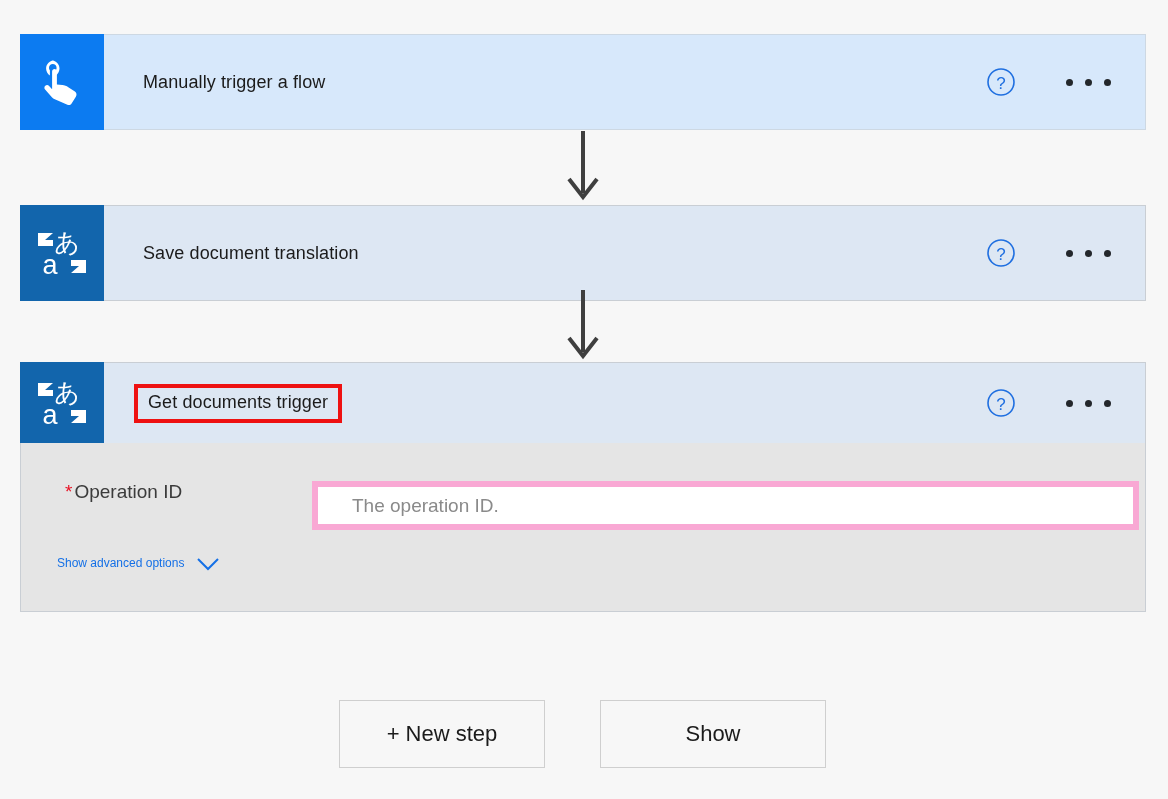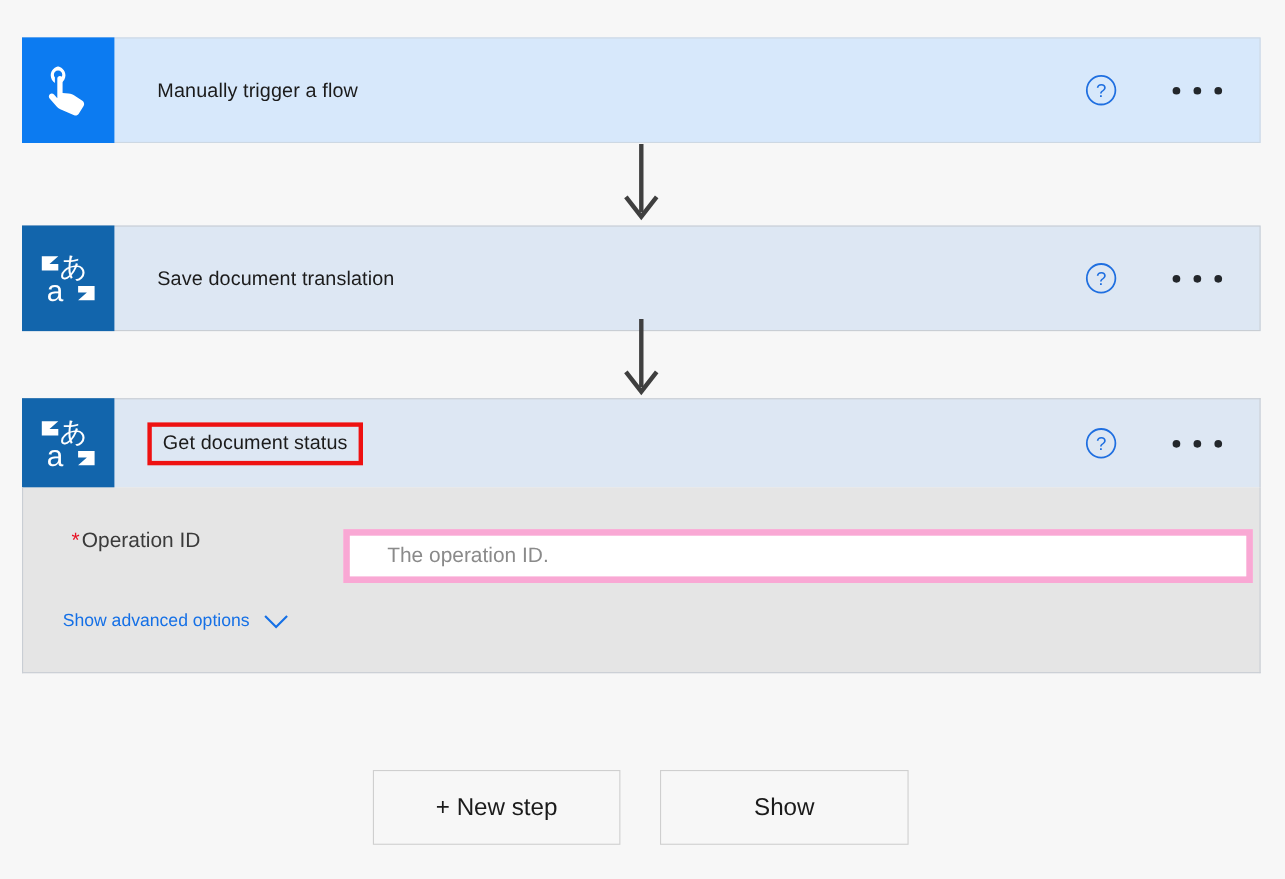--- a/index.html
+++ b/index.html
@@ -156,21 +156,21 @@
 
   .advanced-link {
     position: absolute;
     left: 36px;
     display: flex;
     align-items: center;
     gap: 13px;
     cursor: pointer;
   }
   .advanced-link .txt {
-    font-size: 16px;
+    font-size: 12px;
     color: #1570e6;
     white-space: nowrap;
   }
   .chev {
     display: block;
     width: 22px;
     height: 13px;
   }
 
   
@@ -192,21 +192,21 @@
     color: #1b1b1b;
     display: flex;
     align-items: center;
     justify-content: center;
     cursor: pointer;
     white-space: nowrap;
   }
   .btn-new-step {
     left: 339px;
     top: 700px;
-    width: 225px;
+    width: 206px;
     height: 68px;
     text-align: center;
   }
   .btn-save {
     left: 600px;
     top: 700px;
     width: 226px;
     height: 68px;
   }
 </style>
@@ -284,21 +284,21 @@
   <div class="card" style="top:362px;">
     <div class="card-header action-open" style="height:81px;">
       <div class="icon-tile translator-blue">
         <svg width="56" height="52" viewBox="0 0 56 52" aria-hidden="true">
           <text x="33" y="24" text-anchor="middle" font-family="DejaVu Sans, sans-serif" font-size="25" fill="#ffffff">あ</text>
           <text x="16" y="47" text-anchor="middle" font-family="Liberation Sans, sans-serif" font-size="27" fill="#ffffff">a</text>
           <path d="M4 6 L4 19 L19 19 L19 13 L11 13 L19 6 Z" fill="#ffffff"></path>
           <path d="M52 46 L52 33 L37 33 L37 39 L45 39 L37 46 Z" fill="#ffffff"></path>
         </svg>
       </div>
-      <div class="card-title boxed">Get document status</div>
+      <div class="card-title boxed">Get documents trigger</div>
       <div class="header-actions">
         <span class="help-icon">
           <svg width="30" height="30" viewBox="0 0 30 30" aria-hidden="true">
             <circle cx="15" cy="15" r="13" fill="none" stroke="#1f6fe0" stroke-width="1.6"></circle>
             <text x="15" y="21.5" text-anchor="middle" font-family="Liberation Sans, sans-serif" font-size="17" fill="#1f6fe0">?</text>
           </svg>
         </span>
         <span class="ellipsis">
           <i></i>
             <i></i>

